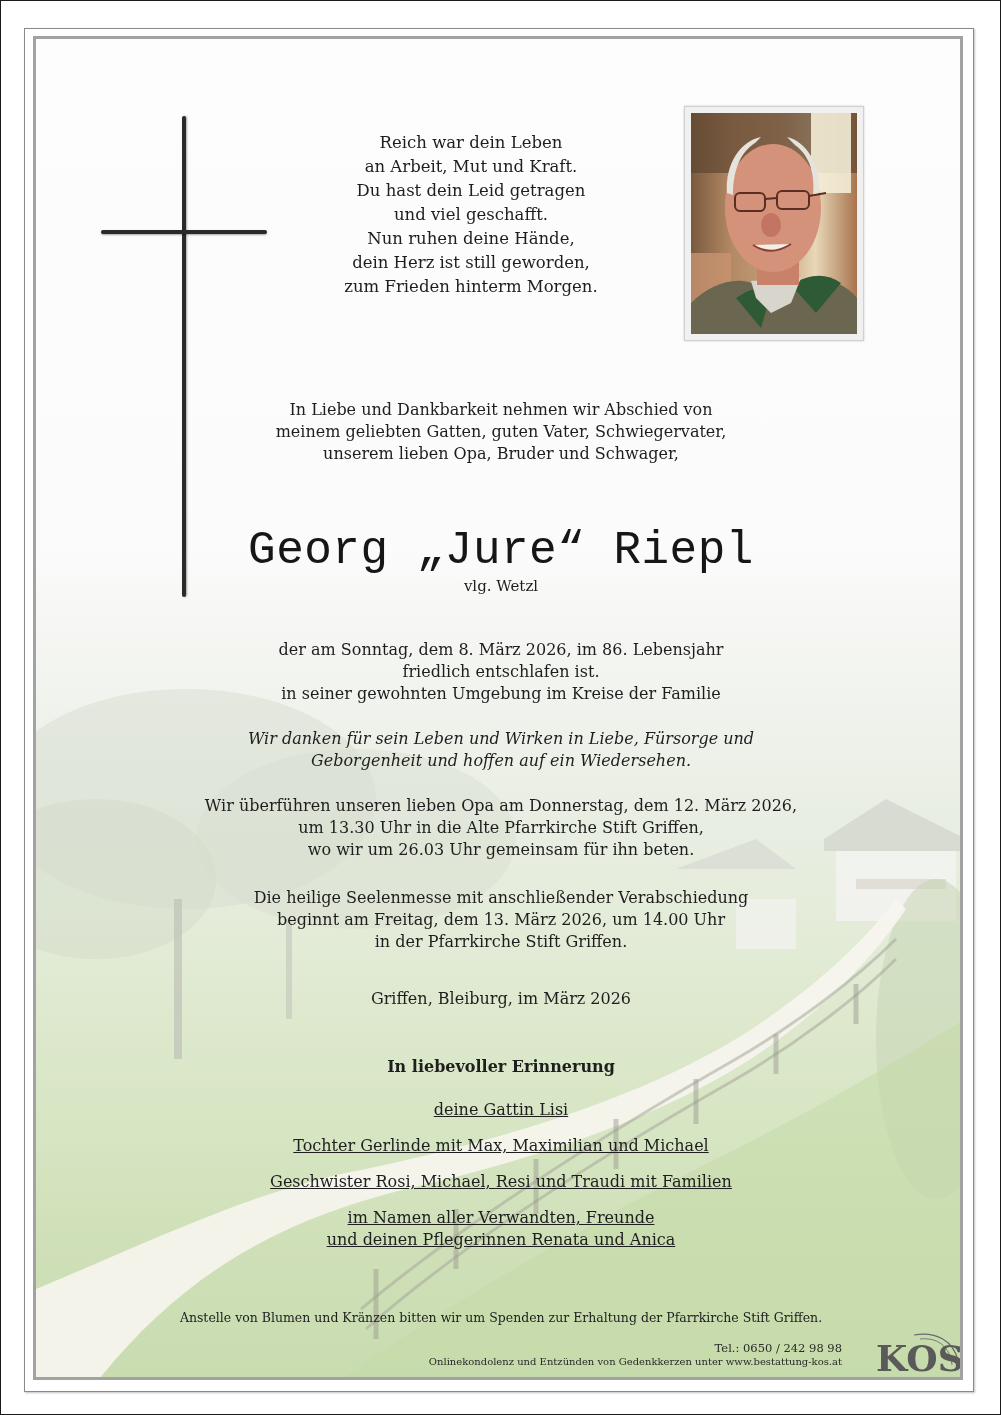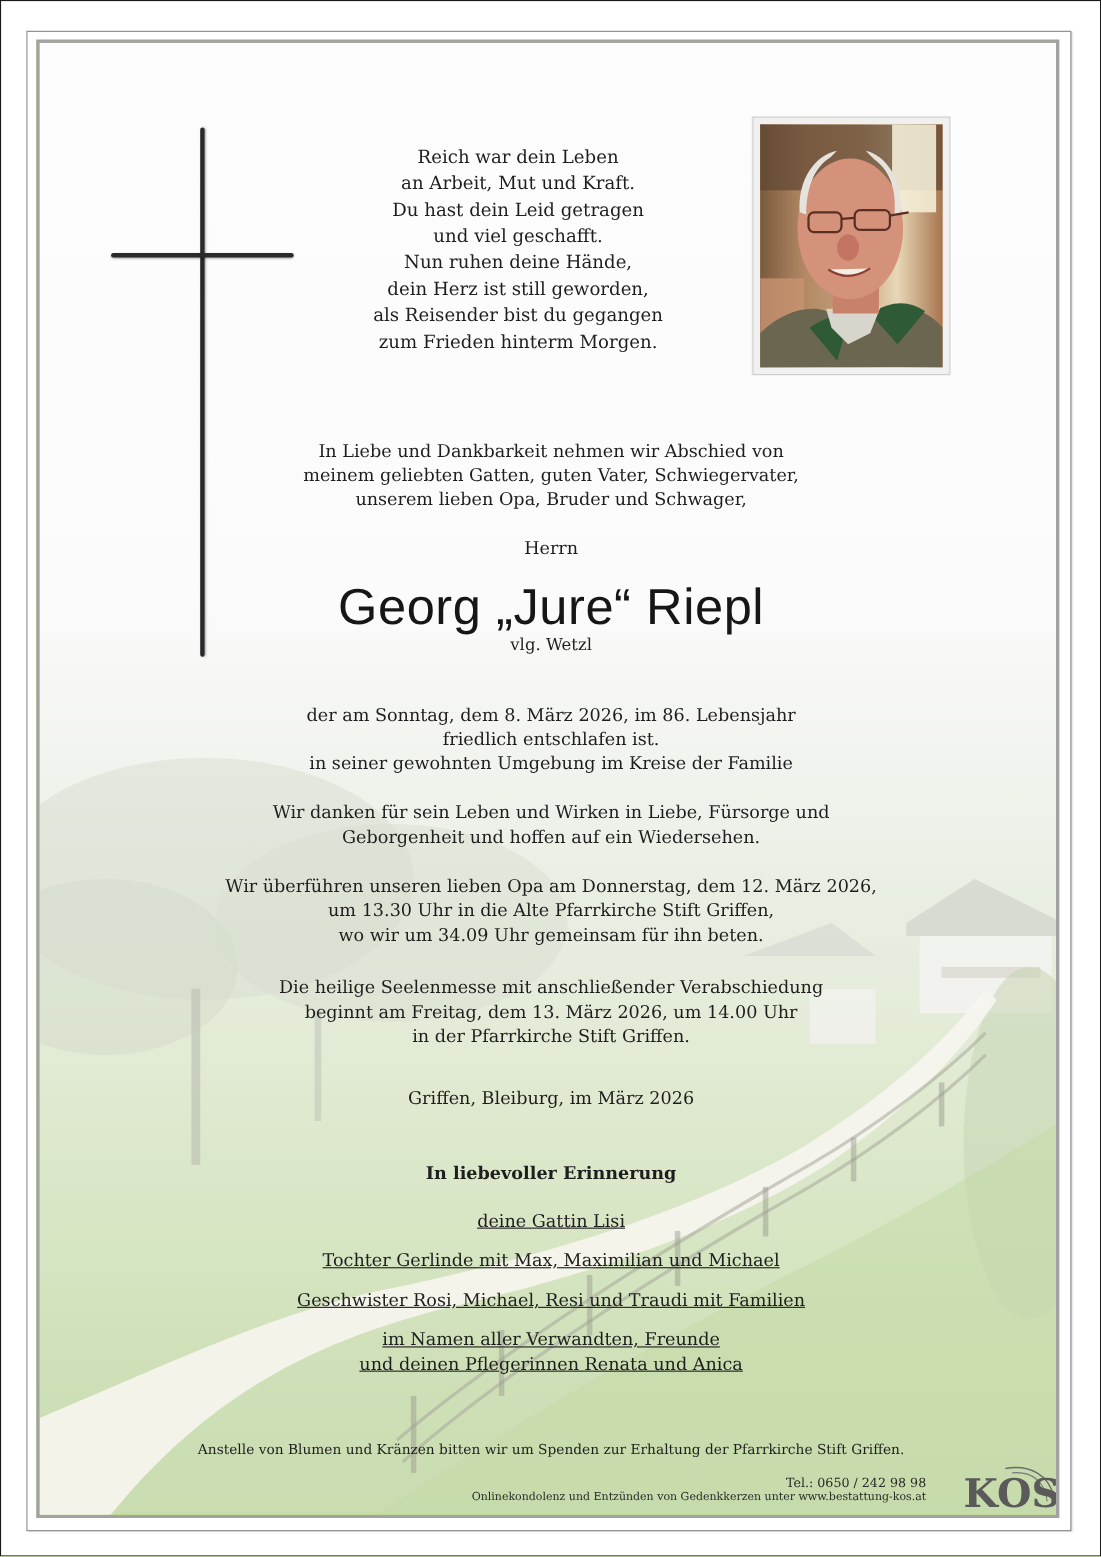--- a/index.html
+++ b/index.html
@@ -66,25 +66,25 @@
 
     .txt {
       position: absolute; left: 0; width: 930px; text-align: center;
       font-size: 16px; line-height: 22px; color: #1e1e1e;
     }
     .txt div { white-space: nowrap; }
     .intro { top: 360px; }
     .herr { top: 449px; font-size: 16px; }
     .name {
       top: 485px; font-size: 46px; line-height: 54px; letter-spacing: 0.5px;
-      font-family: Liberation Sans, sans-serif; color: #161616; font-weight: normal; text-align: center;
+      font-family: Liberation Mono, monospace; color: #161616; font-weight: normal; text-align: center;
     }
     .vulgo { top: 536px; font-size: 15px; }
     .passed { top: 600px; }
-    .thanks { top: 689px; }
+    .thanks { top: 689px; font-style: italic; }
     .transfer { top: 756px; }
     .mass { top: 848px; }
     .place { top: 949px; }
     .memory-head { top: 1017px; font-weight: bold; font-size: 16px; }
     .mourners { top: 1060px; }
     .mourner-line { margin-bottom: 14px; text-decoration: underline; }
     .mourner-line.tight { margin-bottom: 0; }
     .note {
       position: absolute; left: 0; width: 930px; top: 1271px;
       text-align: center; font-size: 12.5px; color: #1e1e1e; white-space: nowrap;
@@ -160,21 +160,20 @@
       <div class="cross-horiz"></div>
     </div>
 
     <div class="poem">
       <div>Reich war dein Leben</div>
       <div>an Arbeit, Mut und Kraft.</div>
       <div>Du hast dein Leid getragen</div>
       <div>und viel geschafft.</div>
       <div>Nun ruhen deine Hände,</div>
       <div>dein Herz ist still geworden,</div>
-      <div>als Reisender bist du gegangen</div>
       <div>zum Frieden hinterm Morgen.</div>
     </div>
 
     <div class="photo-frame">
       <div class="photo" title="Portrait photo of the deceased">
         <svg width="166" height="221" viewBox="0 0 166 221">
 
           <rect x="0" y="0" width="166" height="60" fill="#5e4630" opacity="0.7"></rect>
           <rect x="120" y="0" width="40" height="80" fill="#f3ecd6" opacity="0.9"></rect>
           <rect x="0" y="140" width="40" height="81" fill="#c89470" opacity="0.8"></rect>
@@ -206,39 +205,38 @@
         </svg>
       </div>
     </div>
 
     <div class="txt intro">
       <div>In Liebe und Dankbarkeit nehmen wir Abschied von</div>
       <div>meinem geliebten Gatten, guten Vater, Schwiegervater,</div>
       <div>unserem lieben Opa, Bruder und Schwager,</div>
     </div>
 
-    <div class="txt herr">Herrn</div>
     <div class="txt name">Georg „Jure“ Riepl</div>
     <div class="txt vulgo">vlg. Wetzl</div>
 
     <div class="txt passed">
       <div>der am Sonntag, dem 8. März 2026, im 86. Lebensjahr</div>
       <div>friedlich entschlafen ist.</div>
       <div>in seiner gewohnten Umgebung im Kreise der Familie</div>
     </div>
 
     <div class="txt thanks">
       <div>Wir danken für sein Leben und Wirken in Liebe, Fürsorge und</div>
       <div>Geborgenheit und hoffen auf ein Wiedersehen.</div>
     </div>
 
     <div class="txt transfer">
       <div>Wir überführen unseren lieben Opa am Donnerstag, dem 12. März 2026,</div>
       <div>um 13.30 Uhr in die Alte Pfarrkirche Stift Griffen,</div>
-      <div>wo wir um 34.09 Uhr gemeinsam für ihn beten.</div>
+      <div>wo wir um 26.03 Uhr gemeinsam für ihn beten.</div>
     </div>
 
     <div class="txt mass">
       <div>Die heilige Seelenmesse mit anschließender Verabschiedung</div>
       <div>beginnt am Freitag, dem 13. März 2026, um 14.00 Uhr</div>
       <div>in der Pfarrkirche Stift Griffen.</div>
     </div>
 
     <div class="txt place">Griffen, Bleiburg, im März 2026</div>
 

